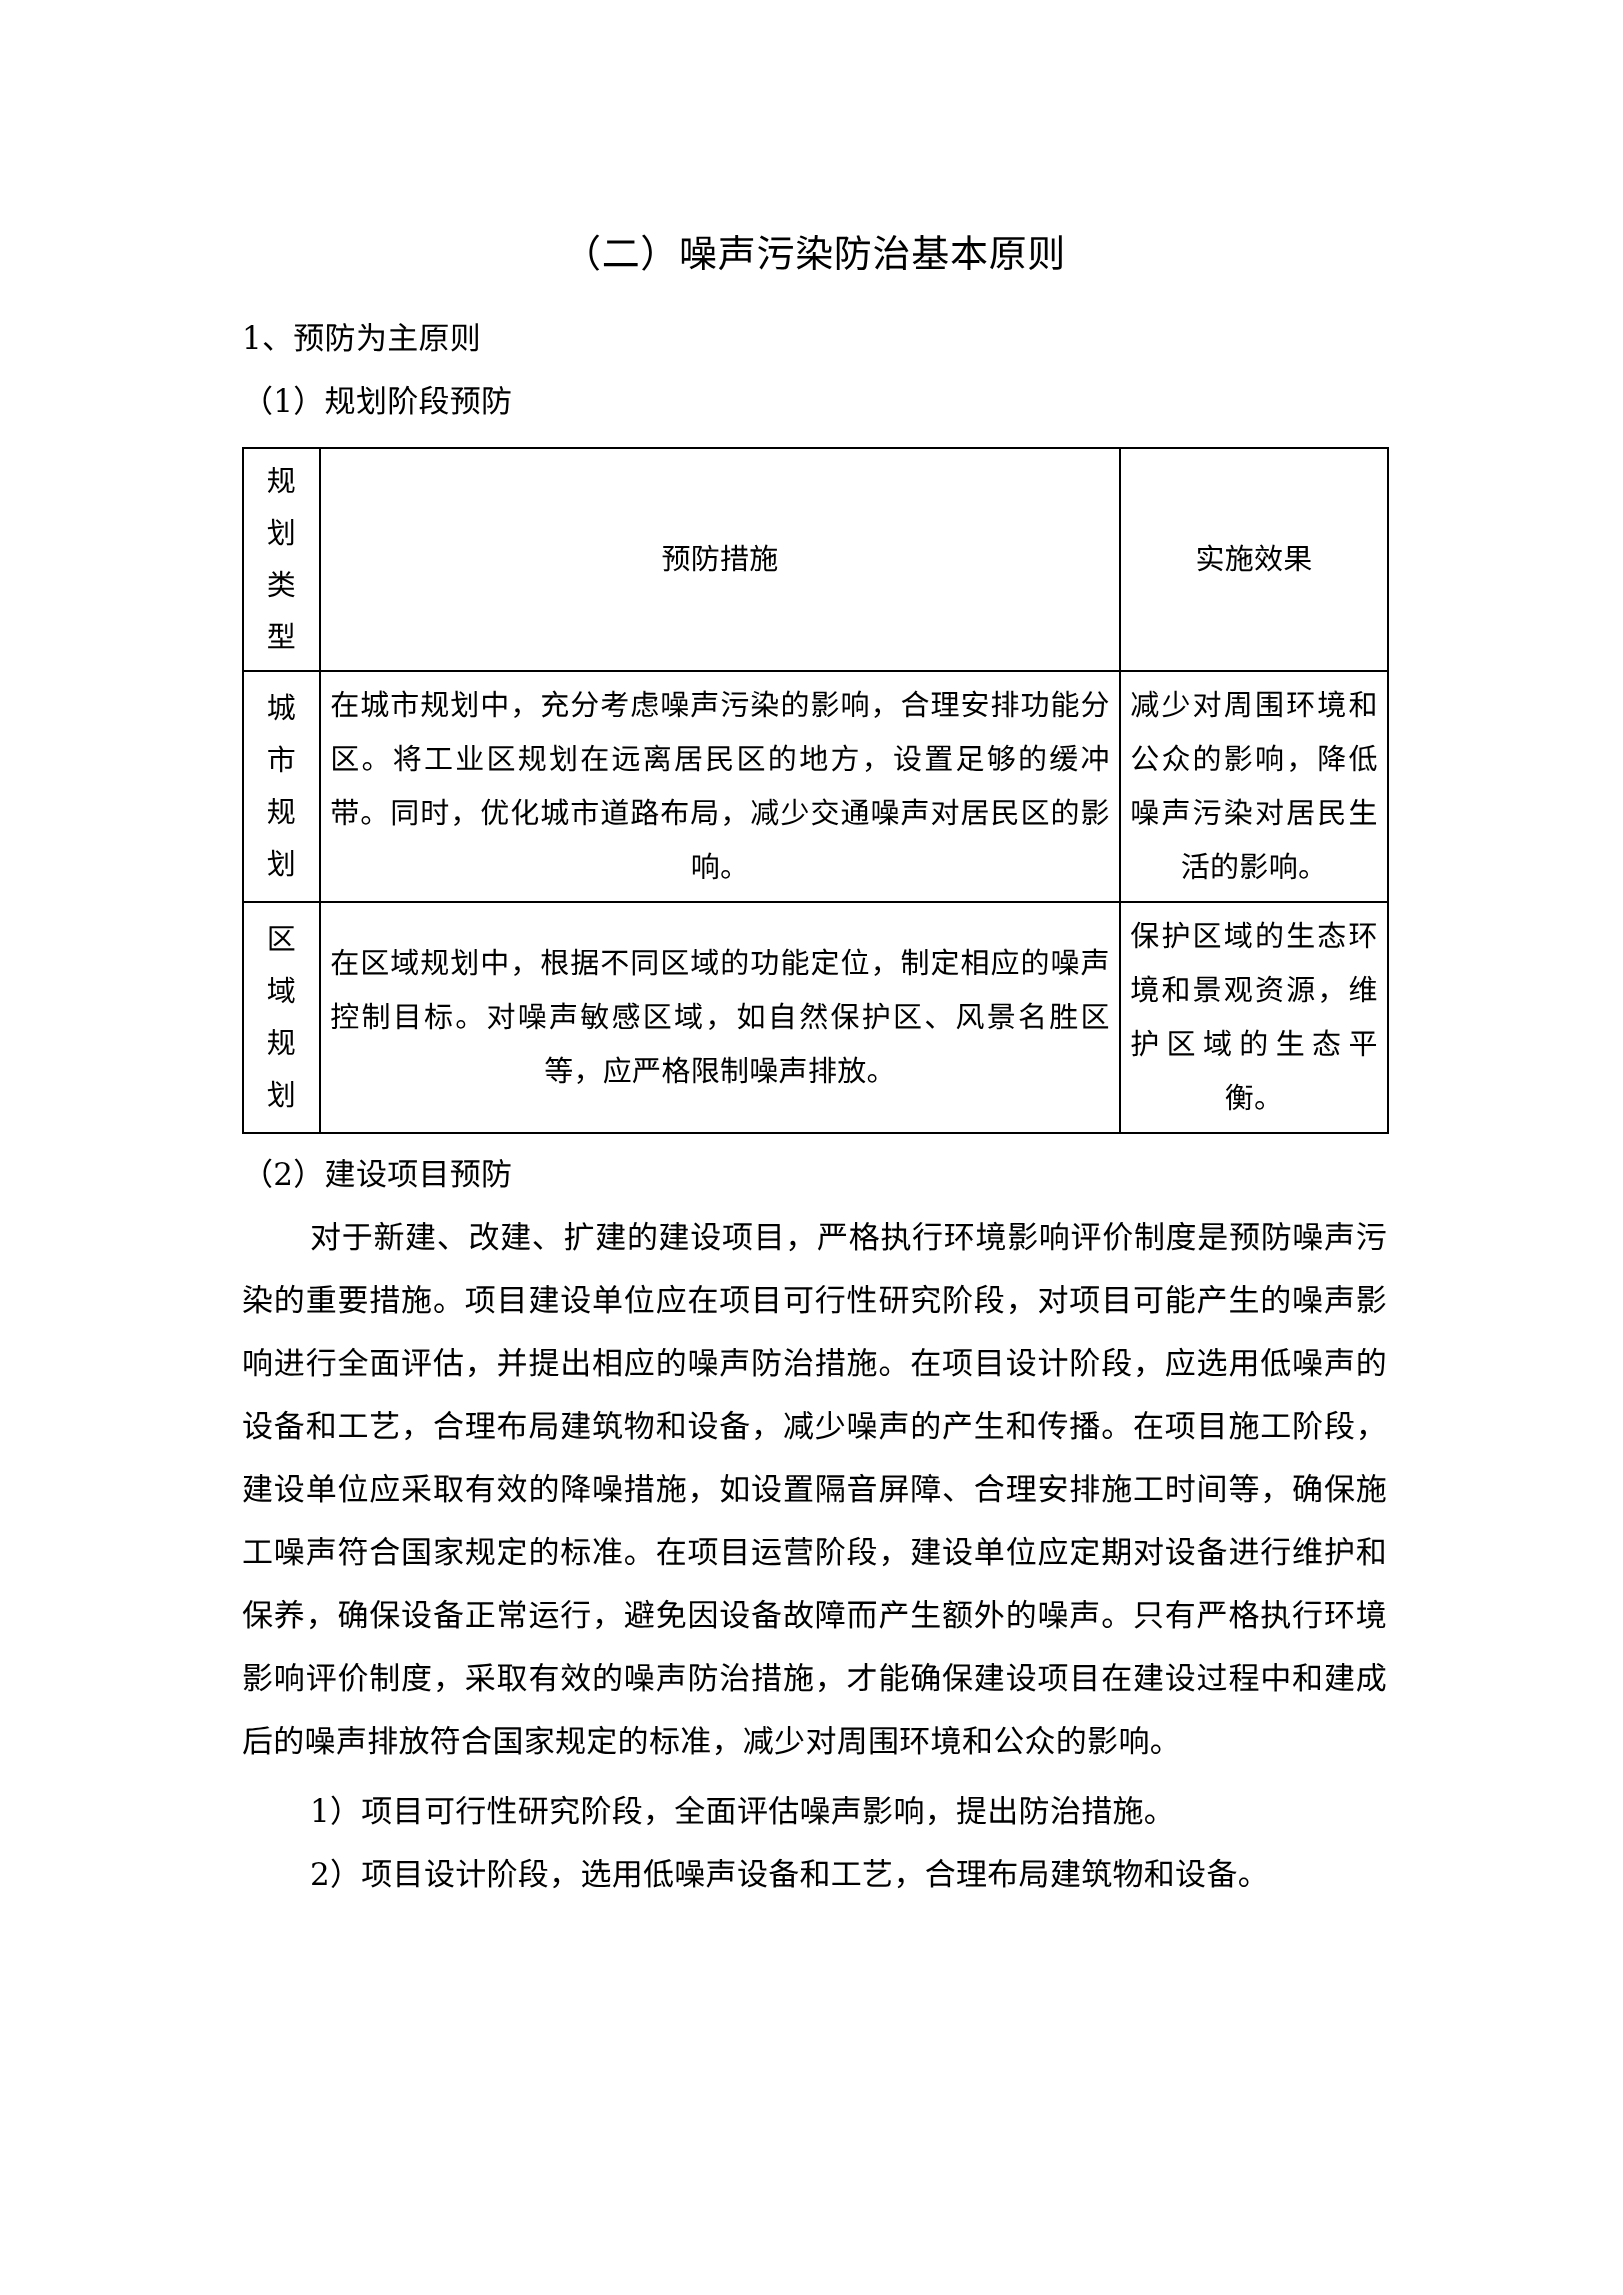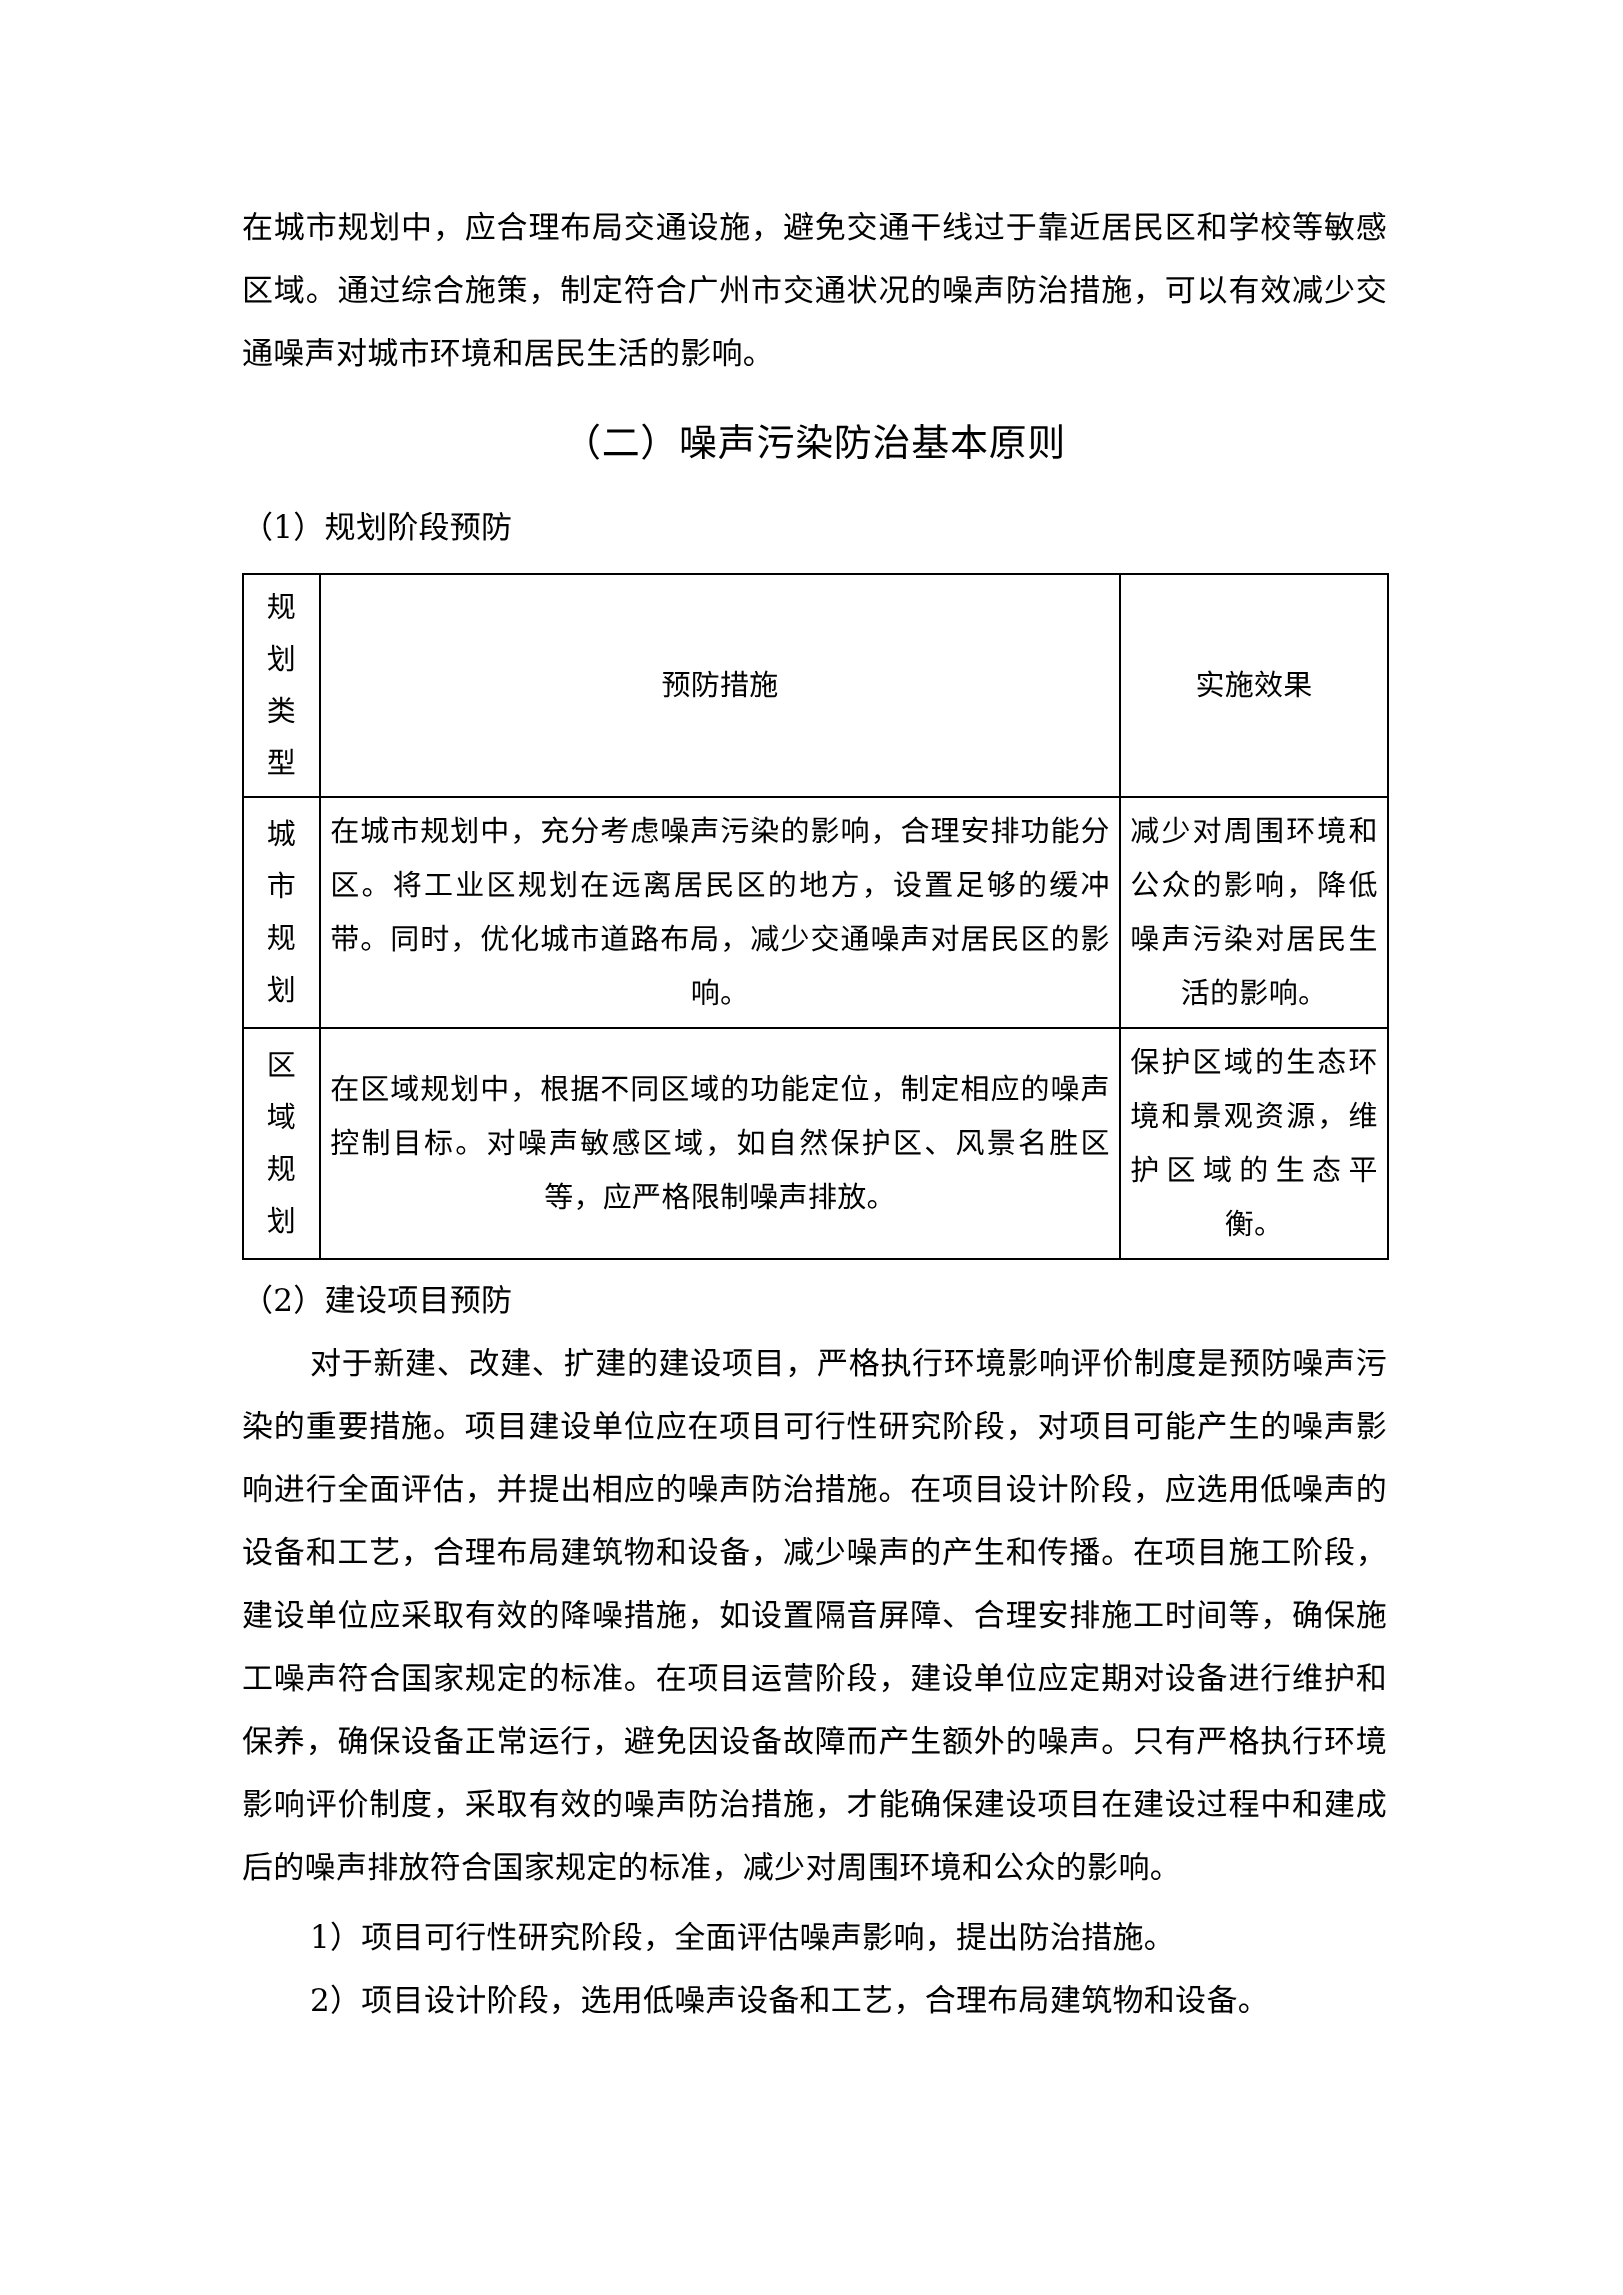--- a/index.html
+++ b/index.html
@@ -123,24 +123,24 @@
   }
 
   tr.header-row td { height: 196px; }
 </style>
 </head>
 <body>
 
 <div class="page">
   <div class="content">
 
-    <p class="body-para">在城市规划中，应合理布局交通设施，避免交通干线过于靠近居民区和学校等敏感区域。通过综合施策，制定符合广州市交通状况的噪声防治措施，可以有效减少交通噪声对城市环境和居民生活的影响。</p>
 
     <h2 class="section-heading">（二）噪声污染防治基本原则</h2>
 
+    <p class="sub-heading">1、预防为主原则</p>
 
     <p class="sub-heading">（1）规划阶段预防</p>
 
     <table class="doc-table">
       <colgroup>
         <col class="c-type">
         <col class="c-meas">
         <col class="c-eff">
       </colgroup>
       <tbody>

